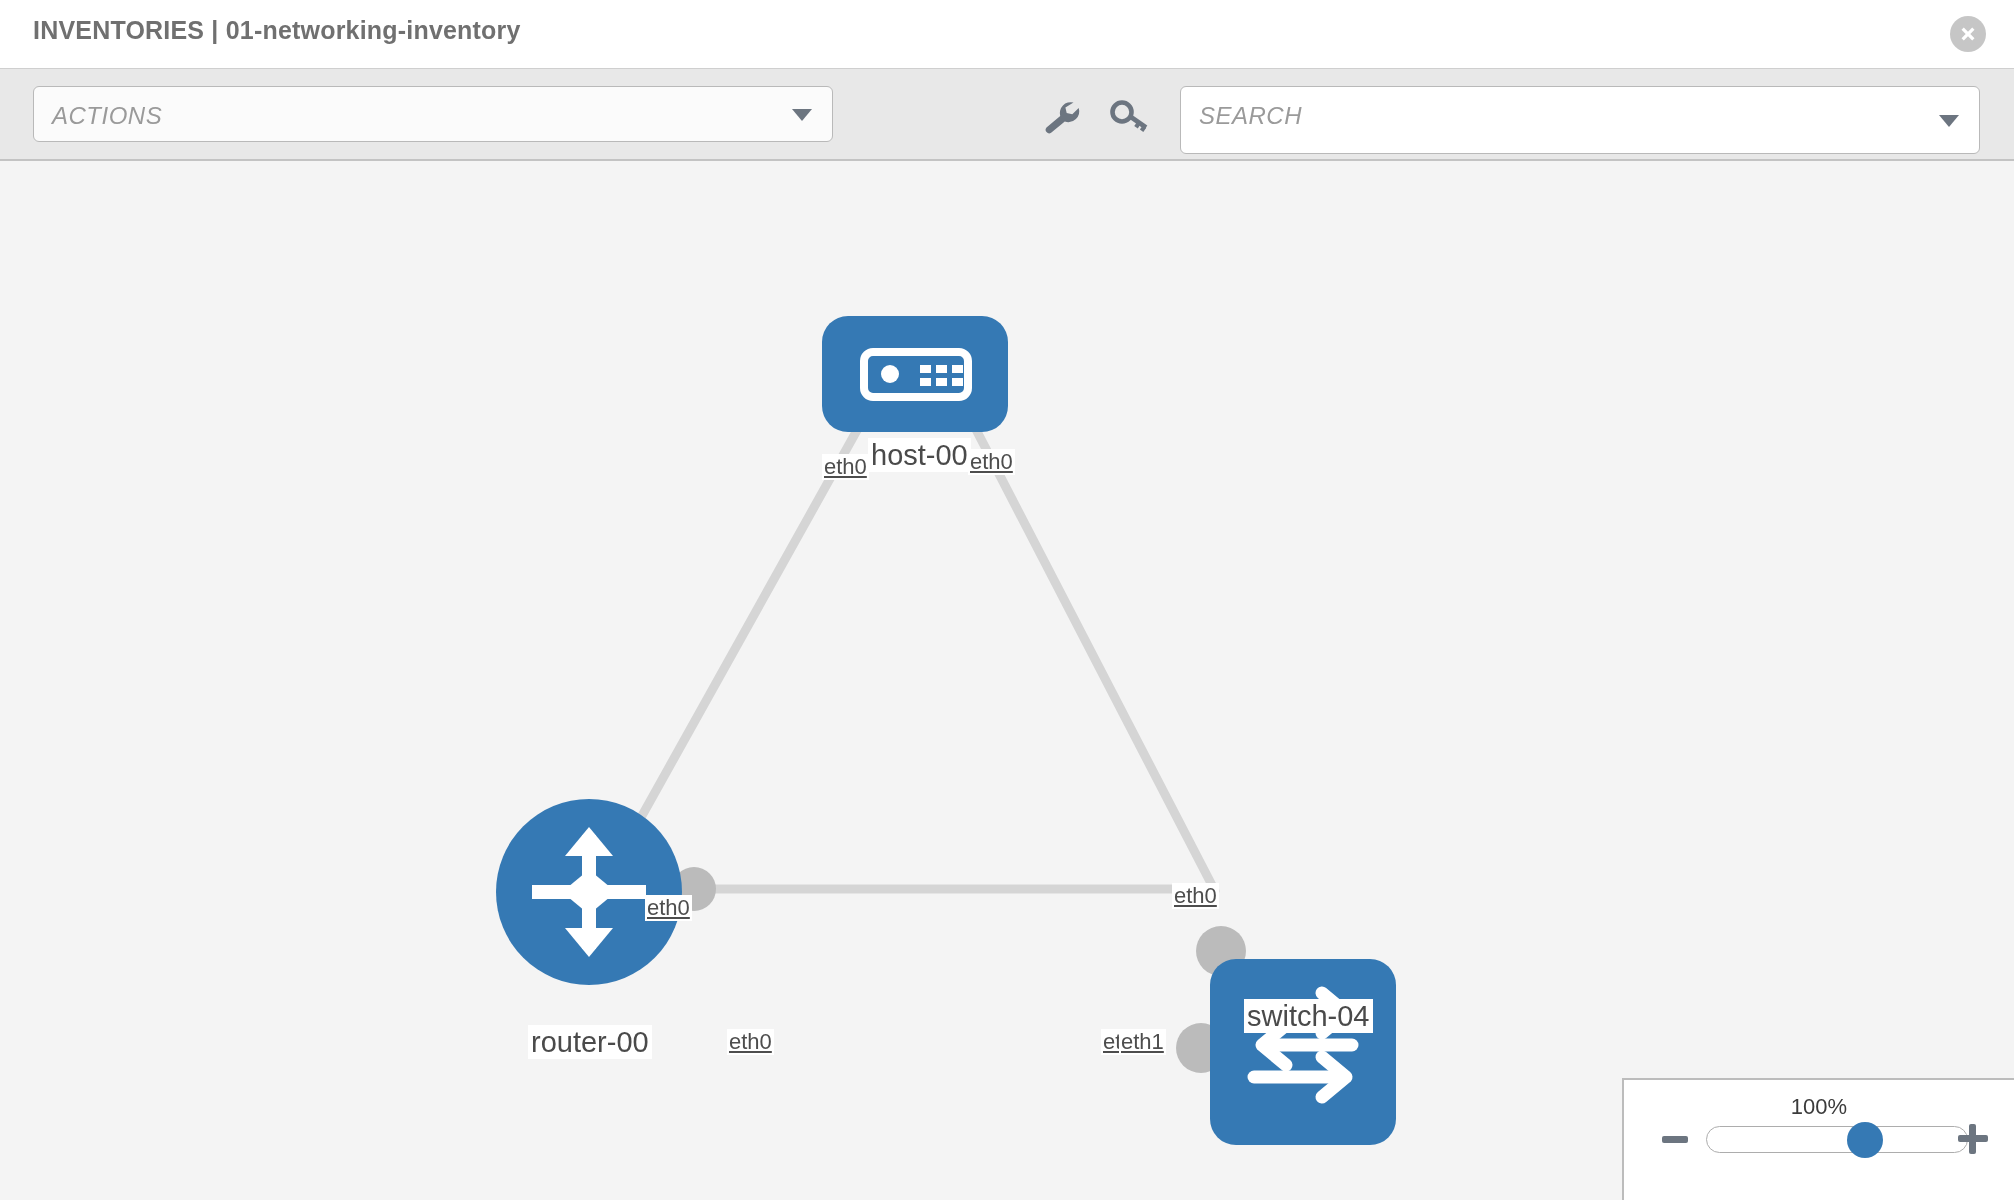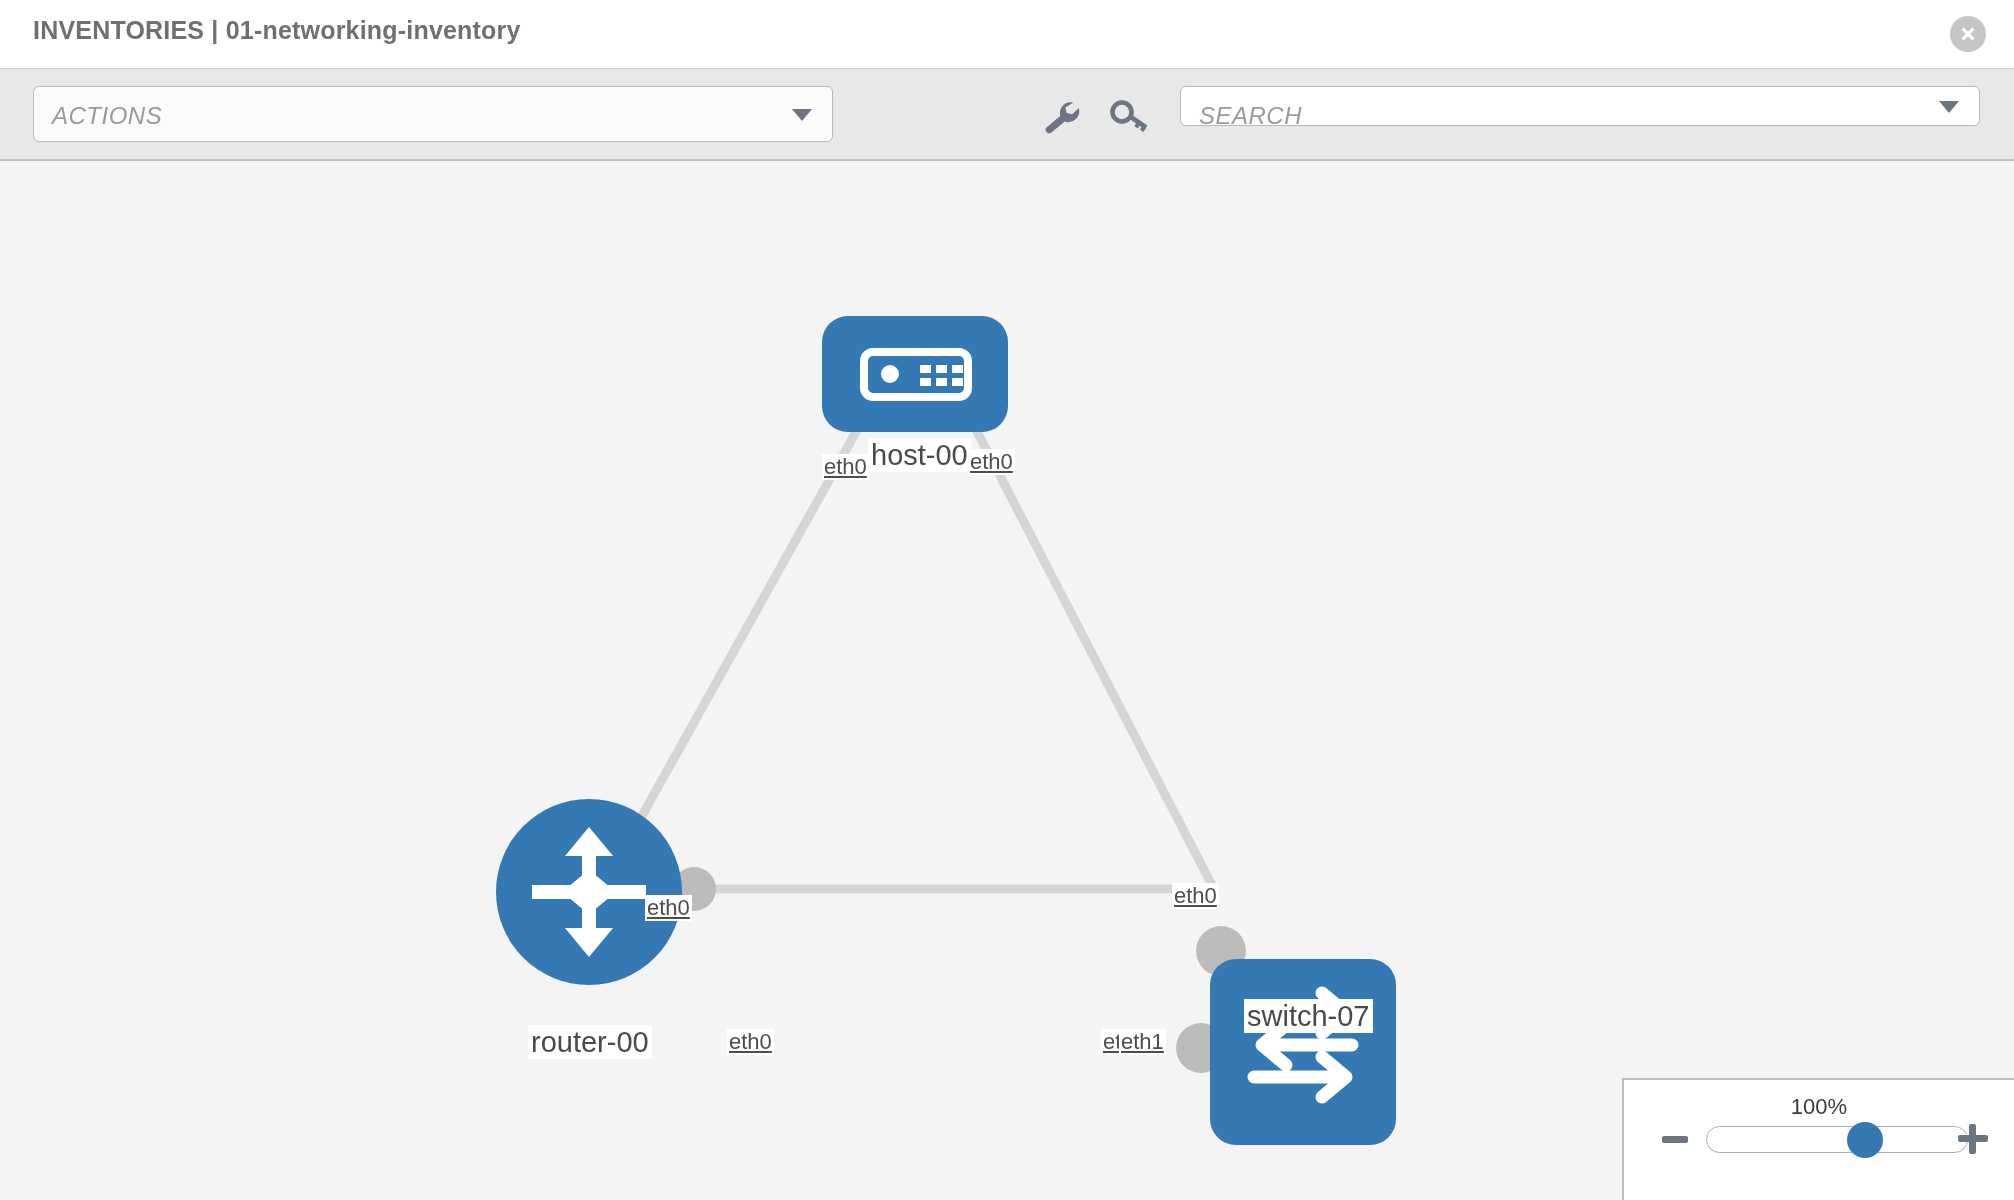--- a/index.html
+++ b/index.html
@@ -56,21 +56,21 @@
     border-top: 12px solid #6c7580;
   }
   .tool-icon {
     position: absolute; top: 28px; width: 44px; height: 40px; cursor: pointer;
   }
   .tool-icon.wrench { left: 1040px; }
   .tool-icon.key { left: 1108px; }
 
   .search-select {
     position: absolute; left: 1180px; top: 17px;
-    width: 800px; height: 40px;
+    width: 800px; height: 68px;
     background: #ffffff;
     border: 1px solid #b9b9b9;
     border-radius: 6px;
   }
   .search-select .label {
     position: absolute; left: 18px; top: 15px;
     font-size: 24px; color: #9a9a9a; letter-spacing: 0.5px;
   }
 
   
@@ -255,21 +255,21 @@
         <g stroke="#ffffff" stroke-width="13" fill="none" stroke-linecap="round" stroke-linejoin="round">
           <path d="M44 54 L132 54"></path>
           <path d="M112 34 L136 54 L112 74"></path>
           <path d="M142 86 L56 86"></path>
           <path d="M76 66 L52 86 L76 106"></path>
           <path d="M44 118 L132 118"></path>
           <path d="M112 98 L136 118 L112 138"></path>
         </g>
       </svg>
     </div>
-    <div class="node-label" style="left:1244px; top:838px;">switch-07</div>
+    <div class="node-label" style="left:1244px; top:838px;">switch-04</div>
     <div class="edge-label" style="left:1172px; top:722px;">eth0</div>
     <div class="edge-label" style="left:1101px; top:868px;">etl</div>
     <div class="edge-label" style="left:1119px; top:868px;text-align:center;">eth1</div>
 
   </div>
 
   <div class="zoom-panel">
     <div class="zoom-percent">100%</div>
     <div class="zoom-minus"></div>
     <div class="zoom-track">

